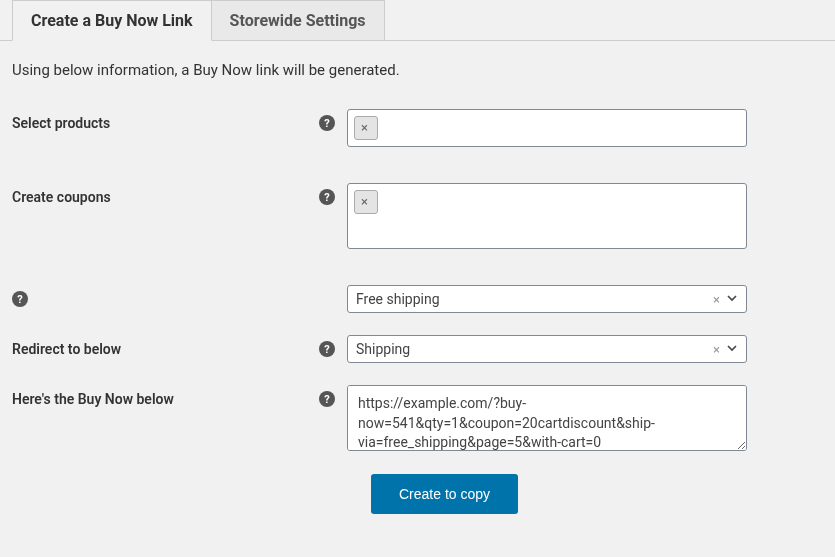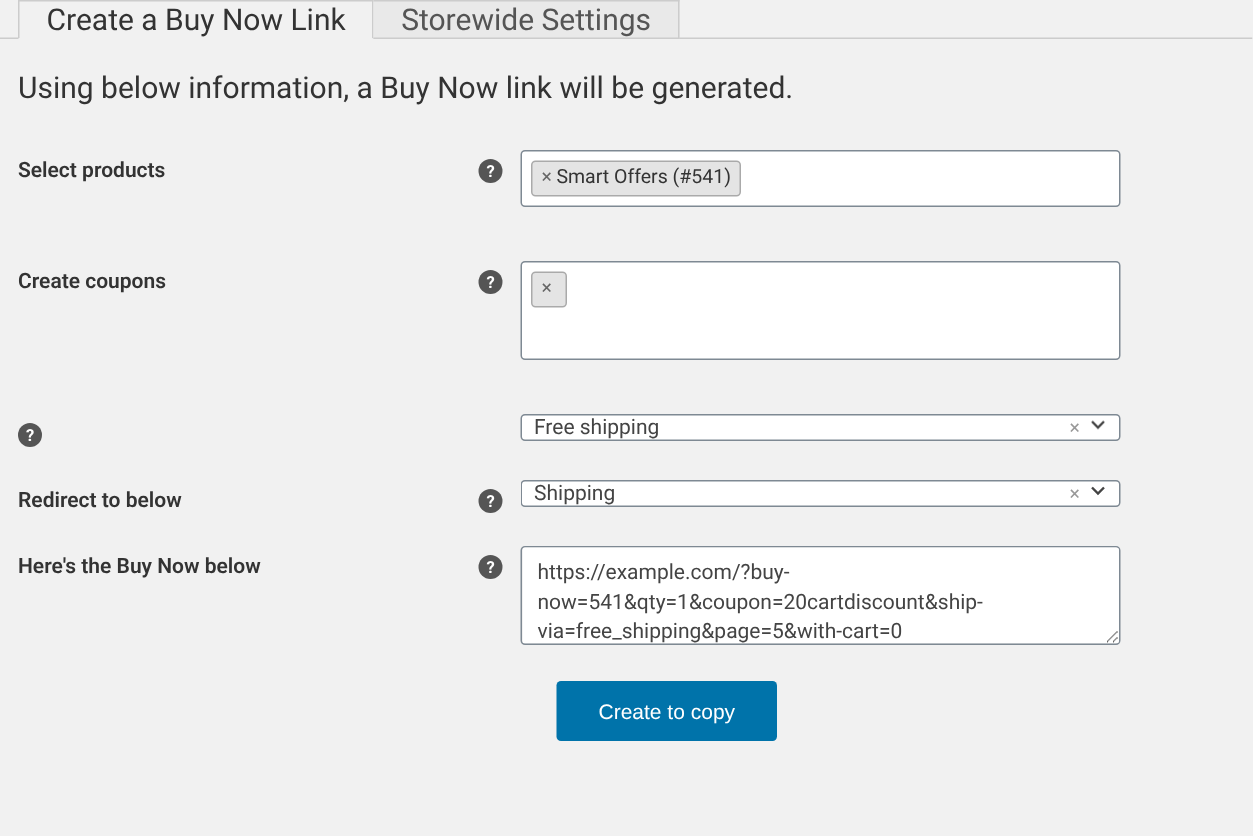--- a/index.html
+++ b/index.html
@@ -12,40 +12,40 @@
       height: 557px;
       overflow: hidden;
     }
     .container { padding: 0; }
     .tabs {
       display: flex;
       border-bottom: 1px solid #ccc;
       background: #f1f1f1;
     }
     .tab {
-      padding: 0 18px;
+      padding: 10px 18px;
       border: 1px solid #ccc;
       margin-left: 12px;
       margin-bottom: -1px;
       background: #e9e9e9;
       color: #555;
-      font-weight: 400;
-      font-size: 20px;
+      font-weight: 700;
+      font-size: 16px;
       cursor: pointer;
     }
     .tab.active {
       background: #f1f1f1;
       border-bottom: 1px solid #f1f1f1;
       color: #333;
     }
     .tab + .tab { margin-left: 0; border-left: none; }
     .desc {
       padding: 20px 12px 30px 12px;
       color: #333;
-      font-size: 20px;
+      font-size: 15px;
     }
     .form-area { padding: 0 12px; }
     .row {
       display: flex;
       align-items: flex-start;
       margin-bottom: 36px;
     }
     .row-tight { margin-bottom: 22px; }
     .label-col {
       width: 335px;
@@ -101,21 +101,21 @@
       width: 100%;
       border: 1px solid #7e8993;
       border-radius: 3px;
       padding: 6px 8px;
       font-size: 14px;
       color: #444;
       background: #fff;
       position: relative;
       display: flex;
       align-items: center;
-      height: 18px;
+      height: 28px;
     }
     .select-value { flex: 1; }
     .select-clear { margin-right: 2px; color: #999; cursor: pointer; font-size: 13px;}
     .select-caret { margin-left: 4px; color: #666; }
     .textarea-field {
       width: 100%;
       border: 1px solid #7e8993;
       border-radius: 3px;
       padding: 8px 10px;
       font-size: 14px;
@@ -153,21 +153,20 @@
 
     <div class="row">
       <div class="label-col">
         <span class="label-text">Select products</span>
         <span class="help-icon">?</span>
       </div>
       <div class="field-col">
         <div class="tag-input">
           <span class="tag">
             <span class="tag-x">×</span>
-              <span>Smart Offers (#541)</span>
           </span>
         </div>
       </div>
     </div>
 
     <div class="row">
       <div class="label-col">
         <span class="label-text">Create coupons</span>
         <span class="help-icon">?</span>
       </div>

